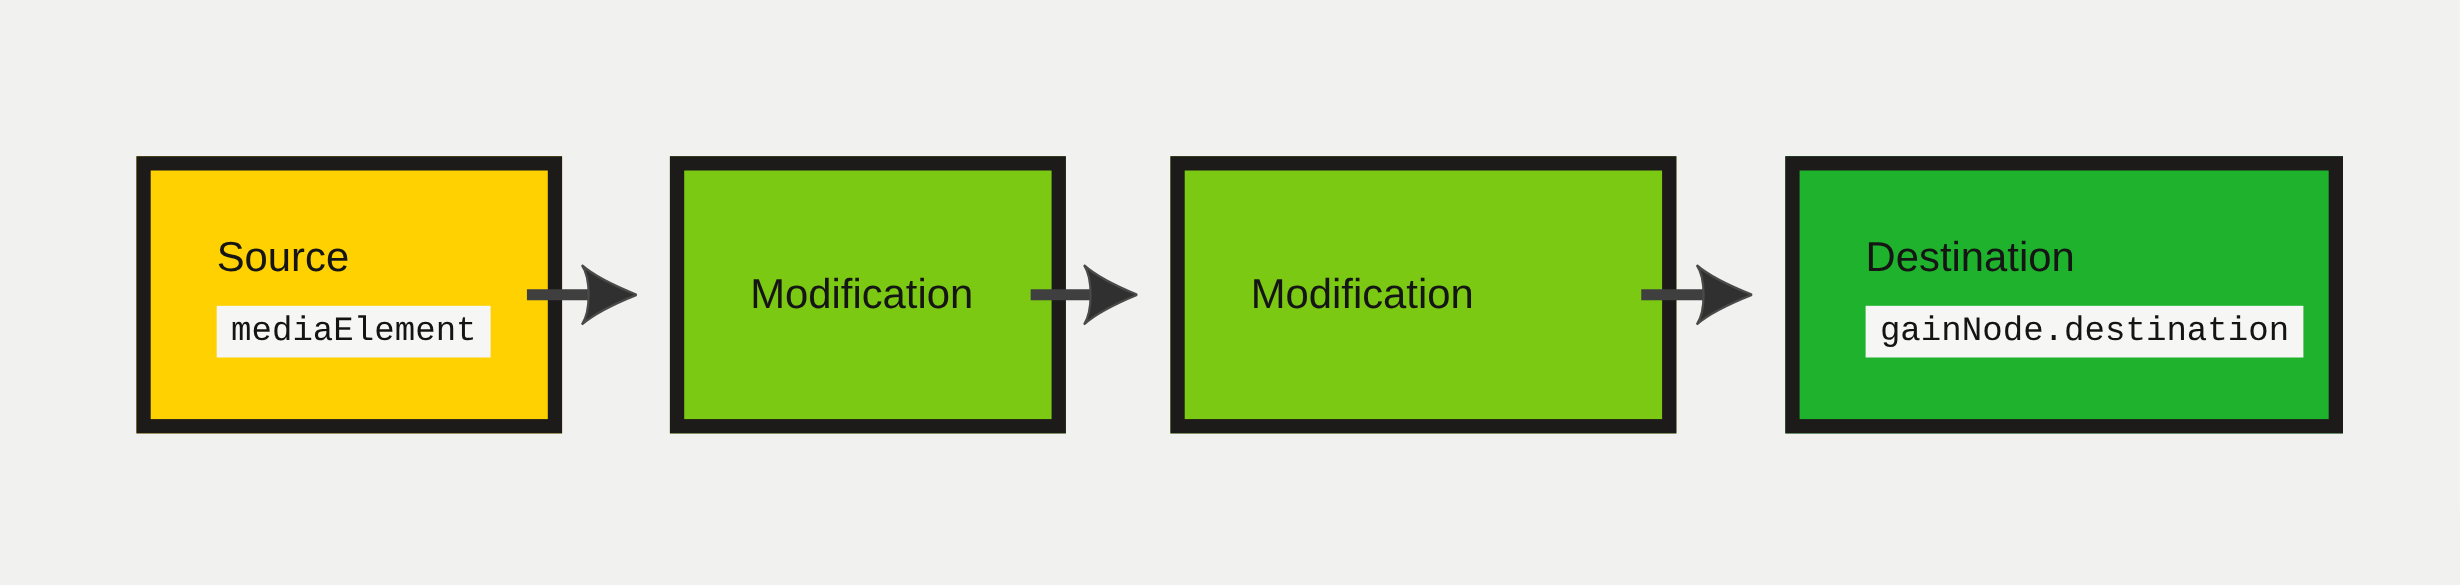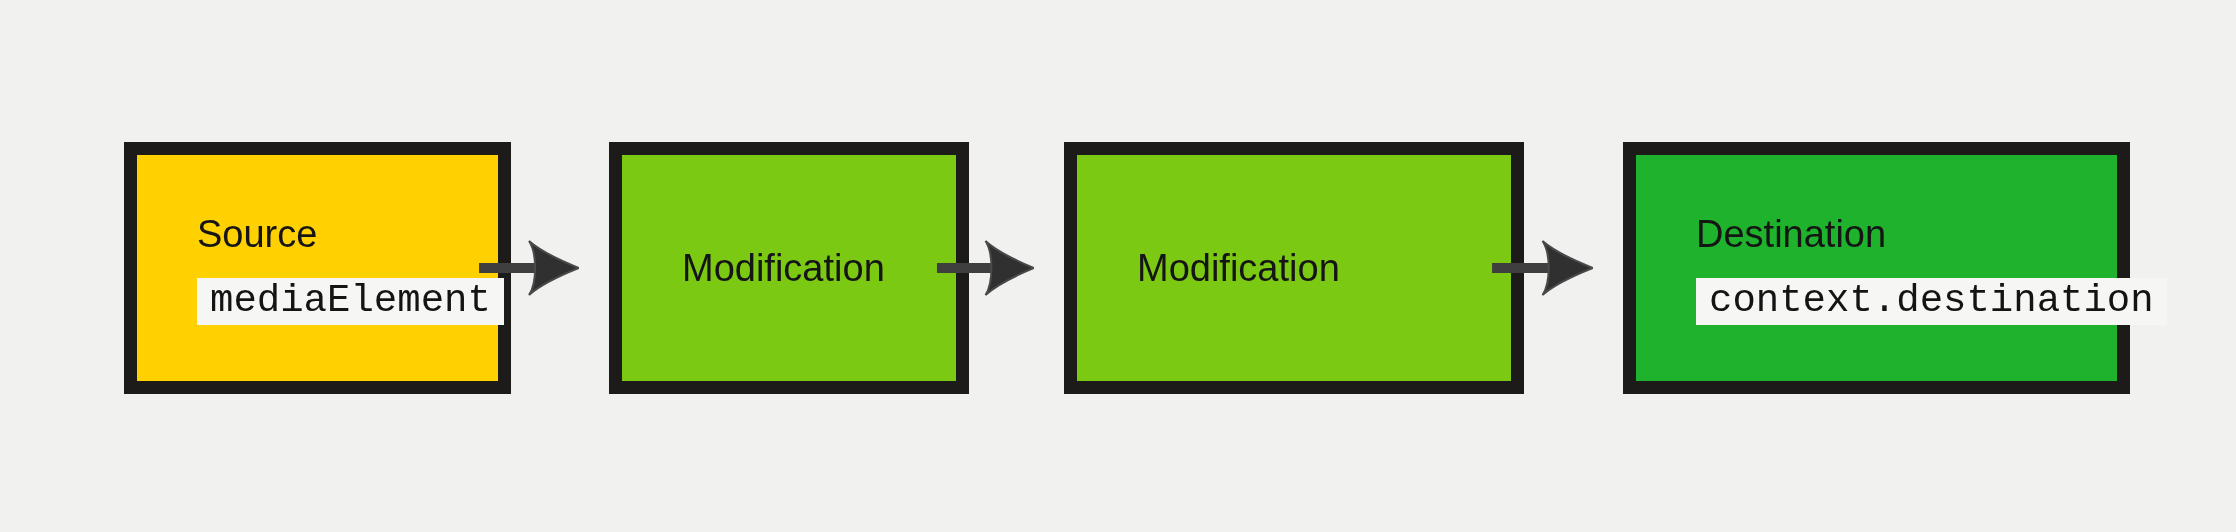--- a/index.html
+++ b/index.html
@@ -32,21 +32,21 @@
   .node-title {
     font-size: 38px;
     line-height: 44px;
     font-weight: 400;
     color: var(--title, #151515);
     white-space: nowrap;
   }
   .node-code {
     display: inline-block;
     font-family: "Liberation Mono", monospace;
-    font-size: 39px;
+    font-size: 31px;
     line-height: 41px;
     padding: 3px 13px;
     background: var(--chip, #f6f6f4);
     color: var(--code, #141414);
     white-space: nowrap;
   }
   .arrow {
     position: absolute;
     top: 240px;
     height: 56px;
@@ -96,16 +96,16 @@
     <div class="node-title">Modification</div>
   </div>
 
   <svg class="arrow" id="arrow-3" viewBox="0 0 100 56" preserveAspectRatio="none">
     <line x1="2" y1="28" x2="58" y2="28"></line>
     <path d="M100,28 C78,19 61,10 51,1 C59,13 59,43 51,55 C61,46 78,37 100,28 Z"></path>
   </svg>
 
   <div class="node" id="node-destination" style="background: rgb(31, 179, 45);">
     <div class="node-title">Destination</div>
-    <div class="node-code">context.destination</div>
+    <div class="node-code">gainNode.destination</div>
   </div>
 
 </div>
 
 </body></html>

